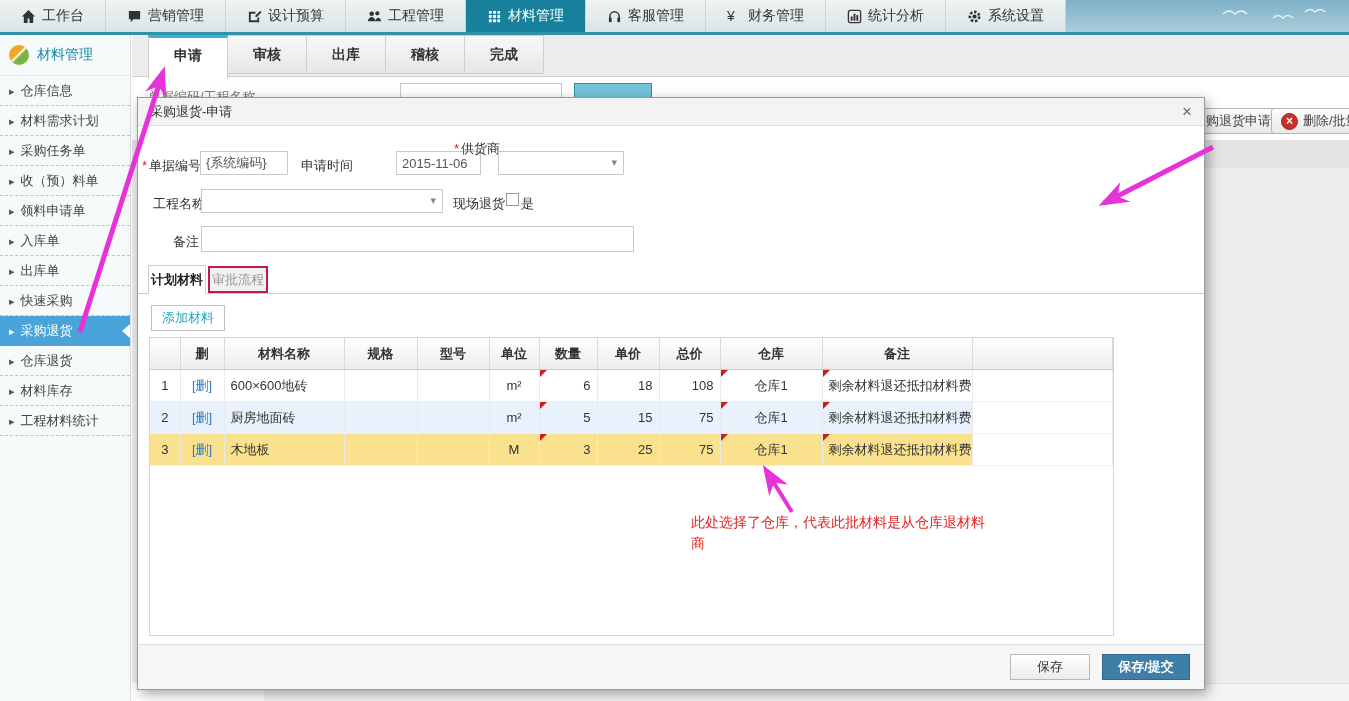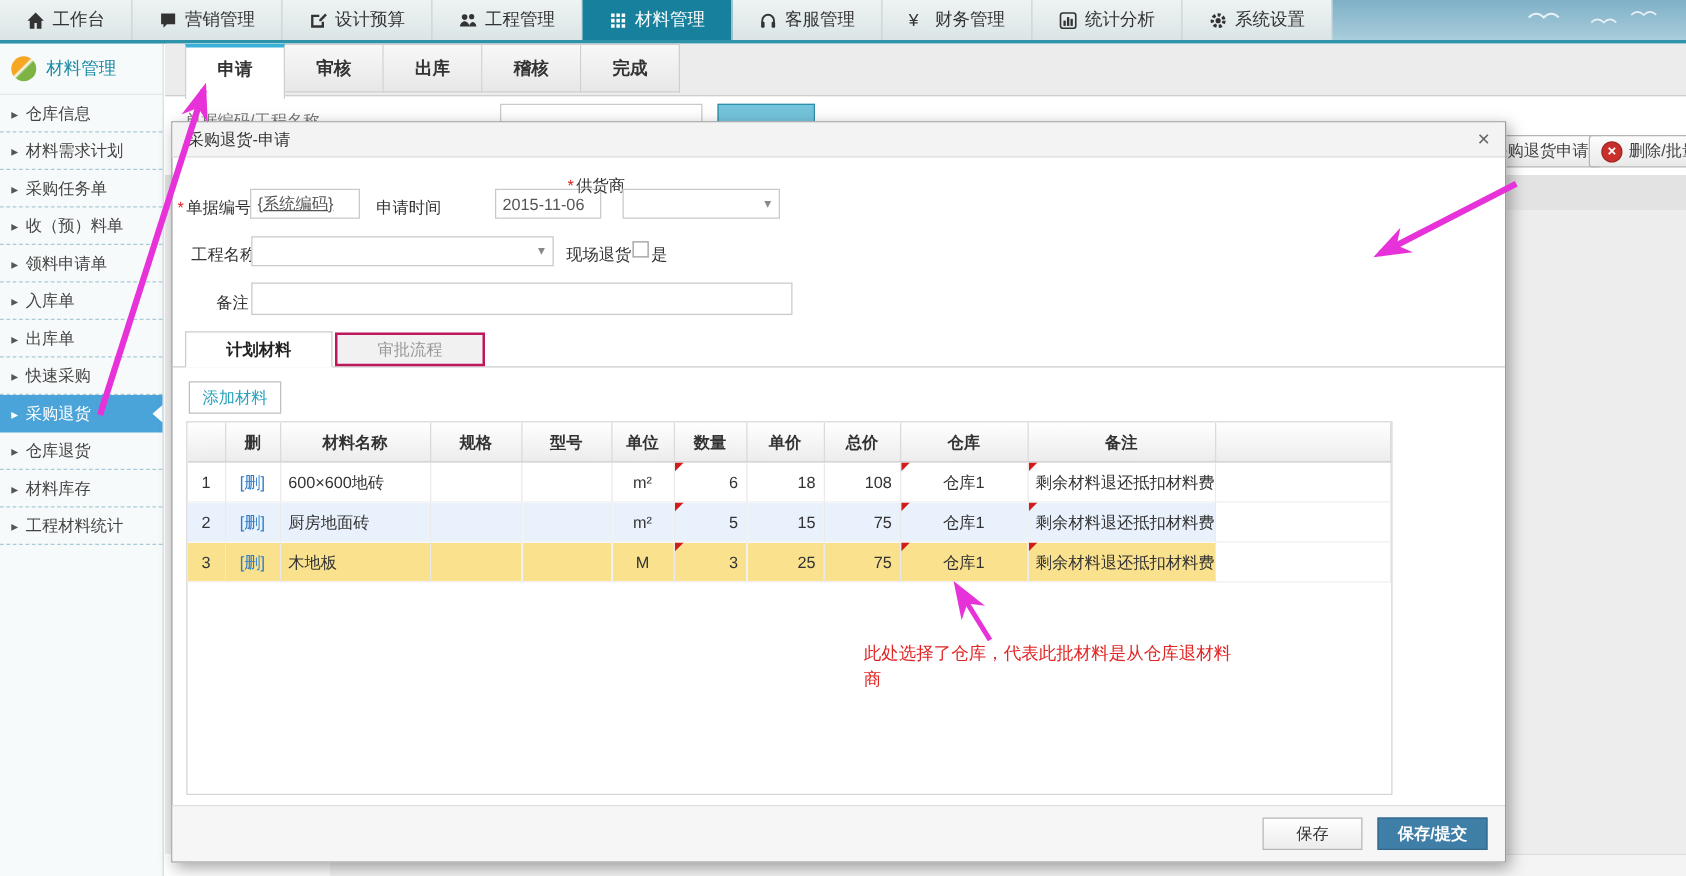--- a/index.html
+++ b/index.html
@@ -70,21 +70,21 @@
   .f-label{position:absolute;font-size:13px;color:#333;white-space:nowrap}
   .req{color:#e02020;font-style:normal;margin-right:2px}
   .f-input{position:absolute;height:24px;border:1px solid #c9c9c9;font-size:13px;color:#555;
            padding:0 5px;box-sizing:border-box;font-family:inherit}
   .sel{position:absolute;height:24px;border:1px solid #c9c9c9;background:#fff;box-sizing:border-box;cursor:pointer}
   .sel::after{content:"\25BE";position:absolute;right:6px;top:4px;font-size:11px;color:#888}
   .cb{position:absolute;width:11px;height:11px;border:1px solid #999;background:#fff;cursor:pointer}
 
   .m-tabs{position:absolute;left:0;top:168px;width:100%;height:28px;border-bottom:1px solid #ccc;
           box-sizing:border-box;display:flex;align-items:flex-end;padding-left:10px}
-  .m-tab{padding:0 32px;font-size:13px;cursor:pointer}
+  .m-tab{padding:0 2px;font-size:13px;cursor:pointer}
   .m-tab.active{background:#fff;border:1px solid #ccc;border-bottom:1px solid #fff;margin-bottom:-1px;
                 height:27px;line-height:27px;font-weight:bold;color:#222}
   .m-tab.inactive{background:#f1f1f1;border:2px solid #be185d;height:23px;line-height:23px;color:#999;margin-left:2px}
   .btn-add{position:absolute;left:13px;top:207px;padding:3px 10px;border:1px solid #bfbfbf;background:#fff;
            color:#2aa3ba;font-size:13px;cursor:pointer;font-family:inherit}
 
   .table-wrap{position:absolute;left:11px;top:239px;width:965px;height:299px;border:1px solid #d5d5d5;
               box-sizing:border-box;overflow:hidden;background:#fff}
   table{border-collapse:collapse;width:100%;table-layout:fixed}
   th{height:29px;background:linear-gradient(#ffffff,#ececec);border-right:1px solid #dadada;
@@ -255,21 +255,21 @@
   <span>删除/批量</span>
 </button>
 
 <div class="modal">
   <div class="modal-head">
     <span class="modal-title">采购退货-申请</span>
     <span class="modal-close">×</span>
   </div>
 
   <span class="f-label" style="left:4px;top:59px"><em class="req">*</em><span>单据编号</span></span>
-  <input class="f-input" style="left: 62px; top: 53px; width: 88px; text-decoration: underline;" value="{系统编码}">
+  <input class="f-input" style="left: 62px; top: 53px; width: 88px;" value="{系统编码}">
   <span class="f-label" style="left:163px;top:59px">申请时间</span>
   <input class="f-input" style="left: 218px; top: 53px; width: 85px; margin-left: 40px;" value="2015-11-06">
   <span class="f-label" style="left:316px;top:42px"><em class="req">*</em><span>供货商</span></span>
   <div class="sel" style="left:360px;top:53px;width:126px"></div>
 
   <span class="f-label" style="left:15px;top:97px">工程名称</span>
   <div class="sel" style="left:63px;top:91px;width:242px"></div>
   <span class="f-label" style="left:315px;top:97px">现场退货</span>
   <span class="cb" style="left:368px;top:95px"></span>
   <span class="f-label" style="left:383px;top:97px">是</span>

